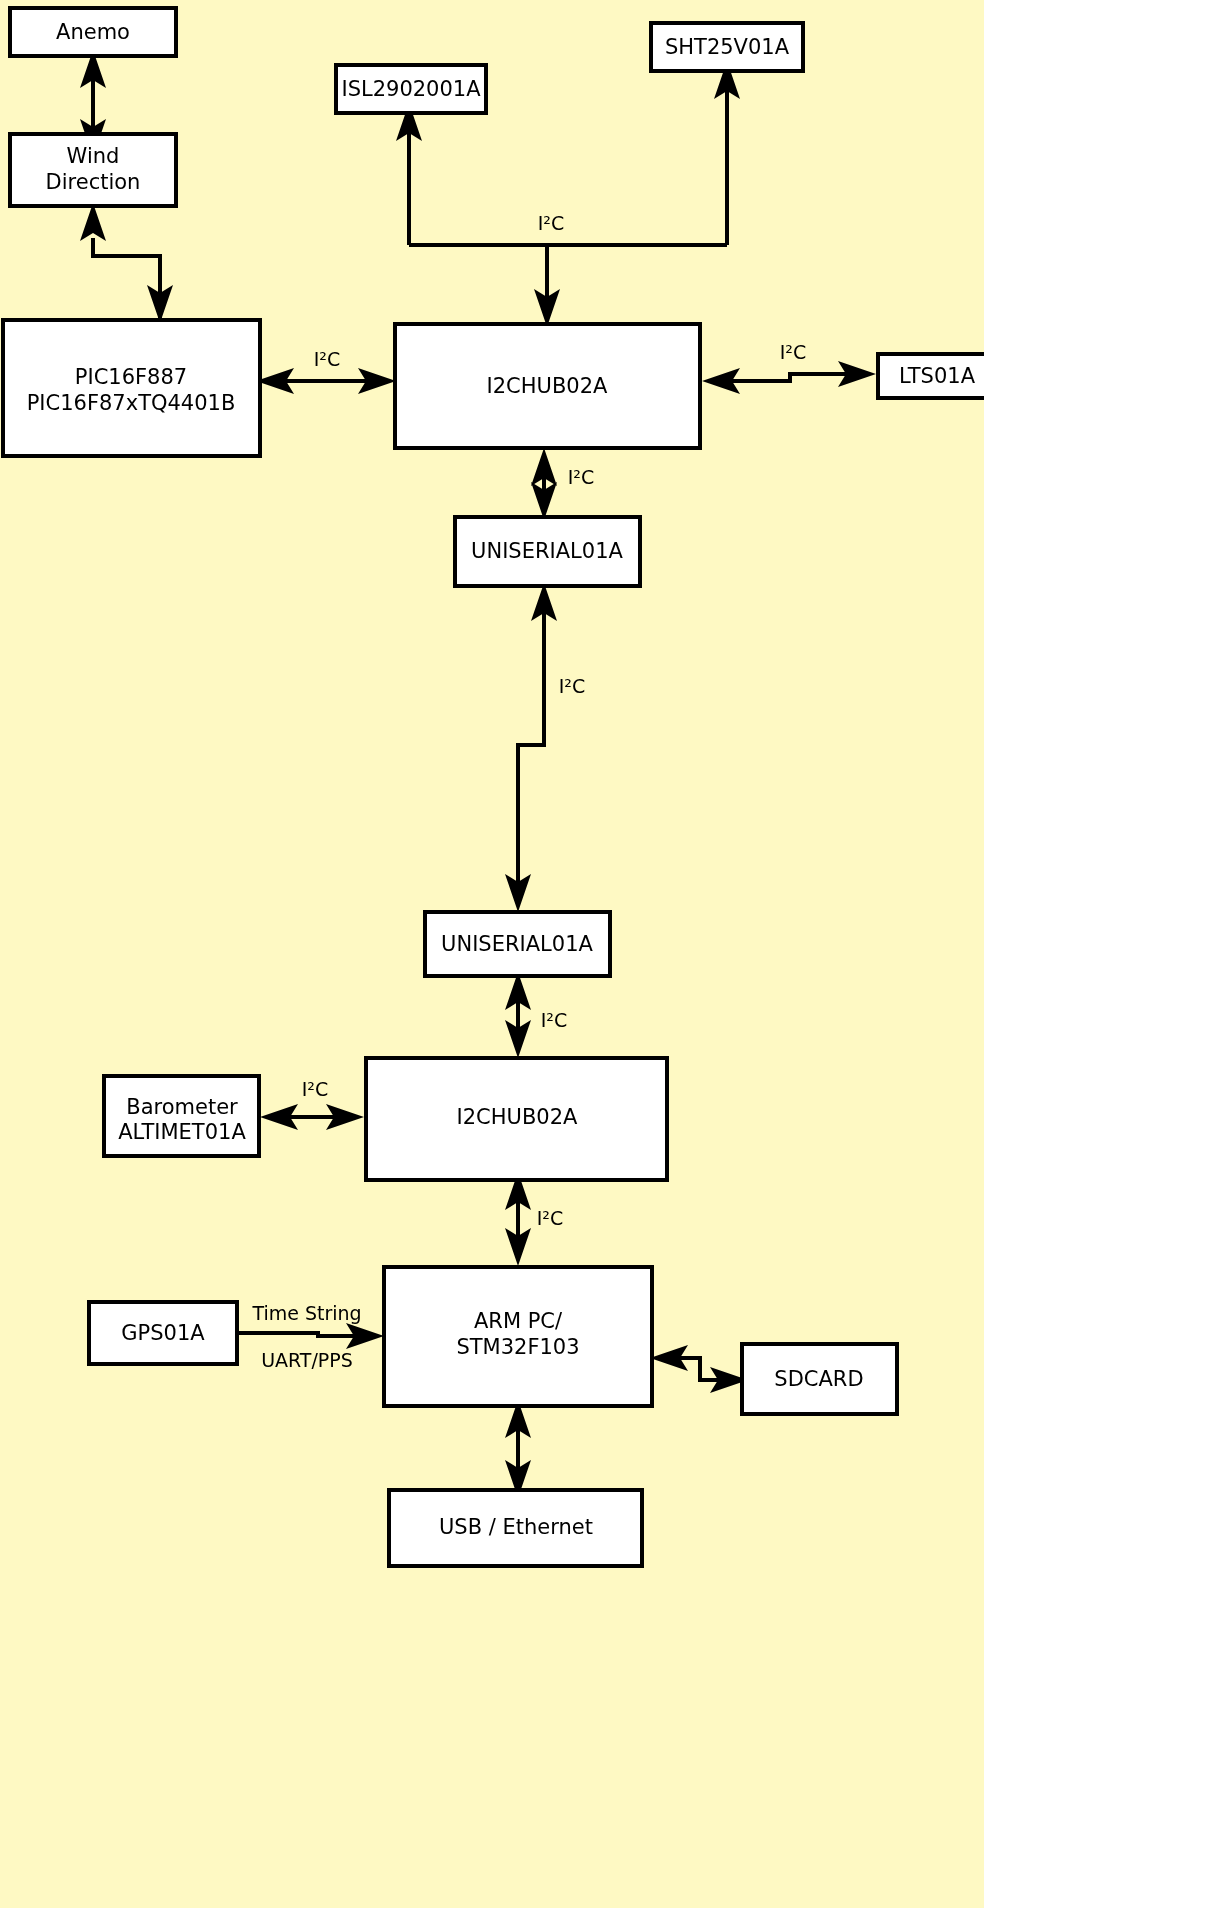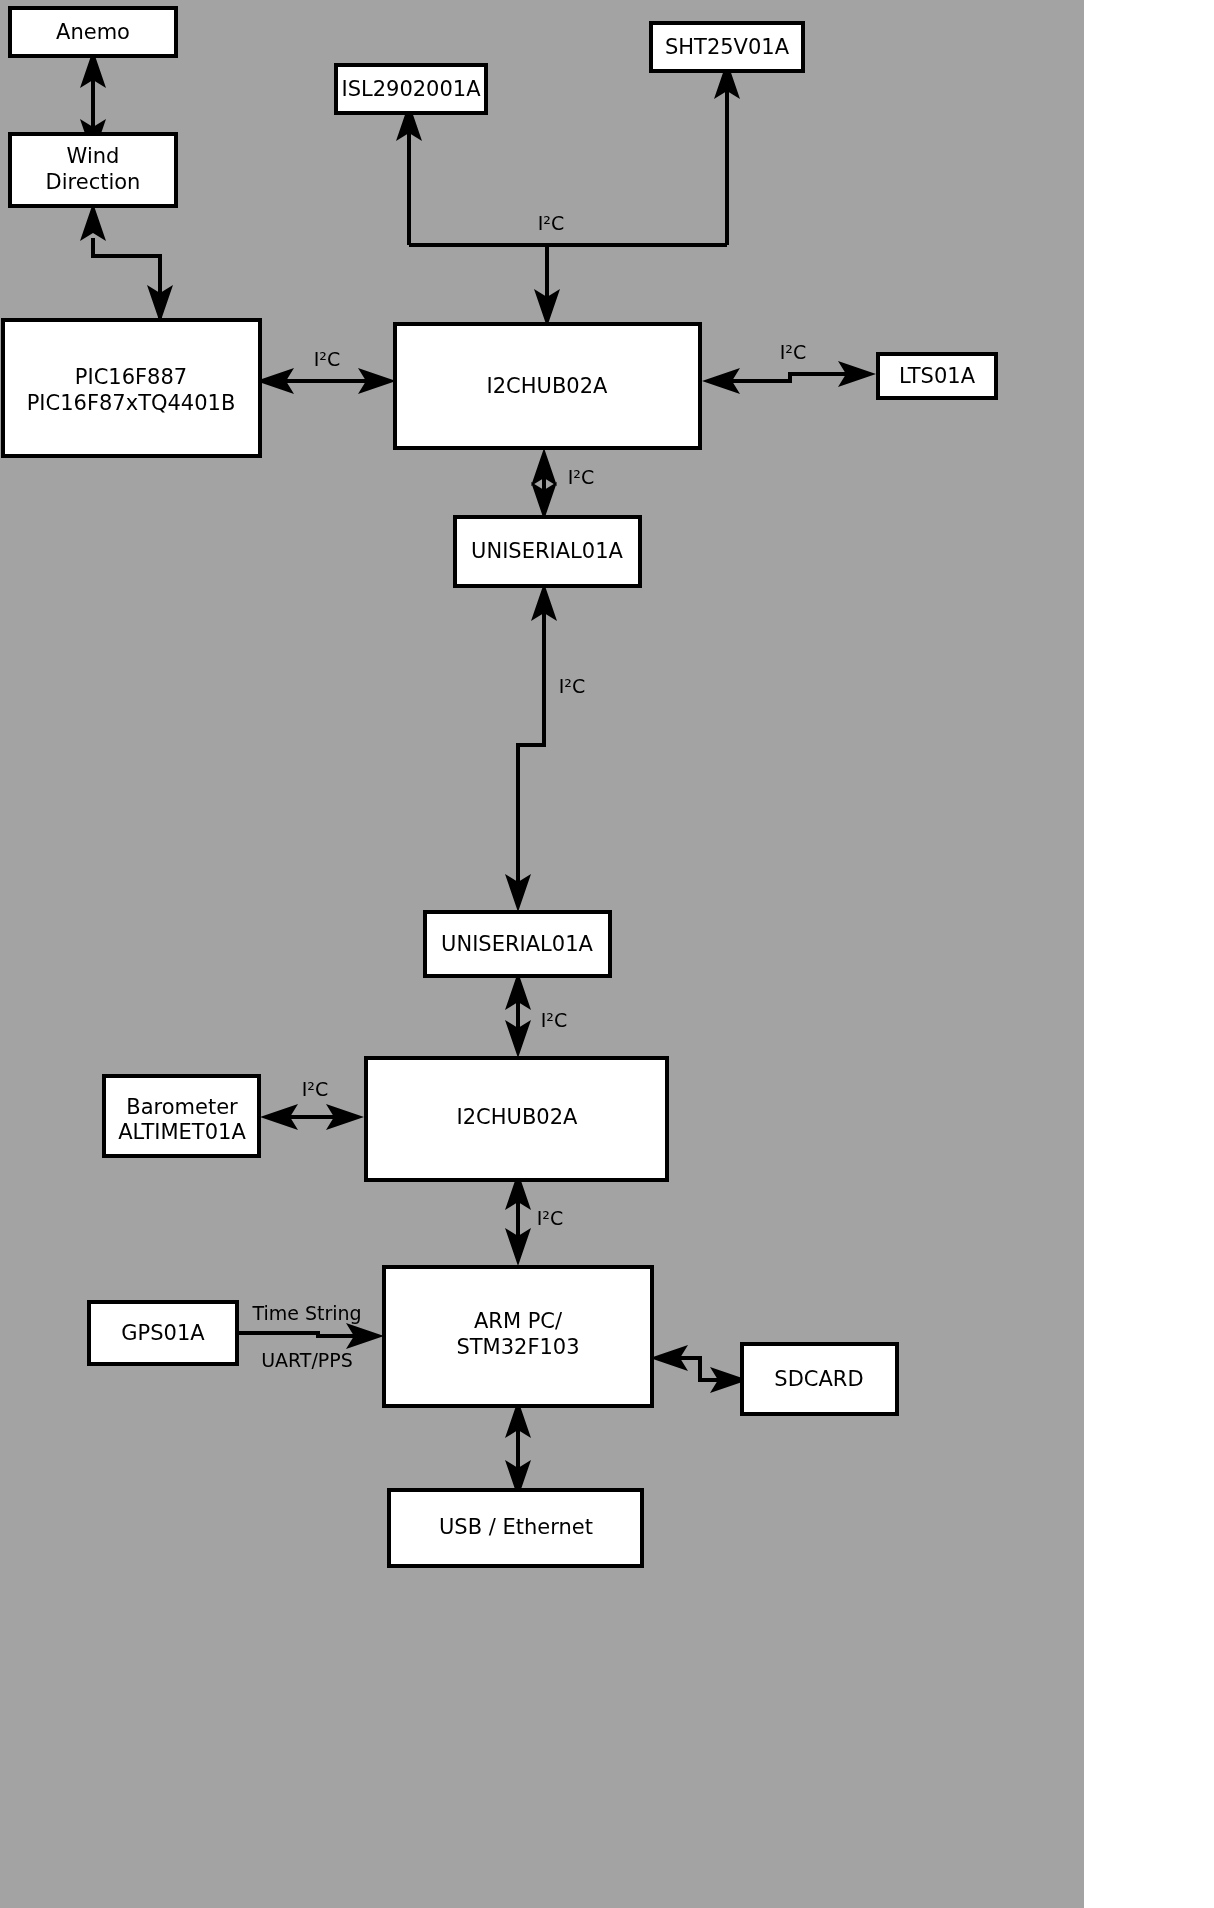--- a/index.html
+++ b/index.html
@@ -5,23 +5,23 @@
   html, body {
     margin: 0;
     padding: 0;
     background: #ffffff;
   }
   body {
     font-family: "DejaVu Sans", sans-serif;
   }
   #diagram-root {
     position: relative;
-    width: 1084px;
+    width: 984px;
     height: 1908px;
-    background: #a3a3a3;
+    background: #fef9c3;
     overflow: hidden;
   }
   svg#diagram-svg {
     display: block;
     width: 1214px;
     height: 1908px;
   }
   .node-box {
     fill: #ffffff;
     stroke: #000000;

